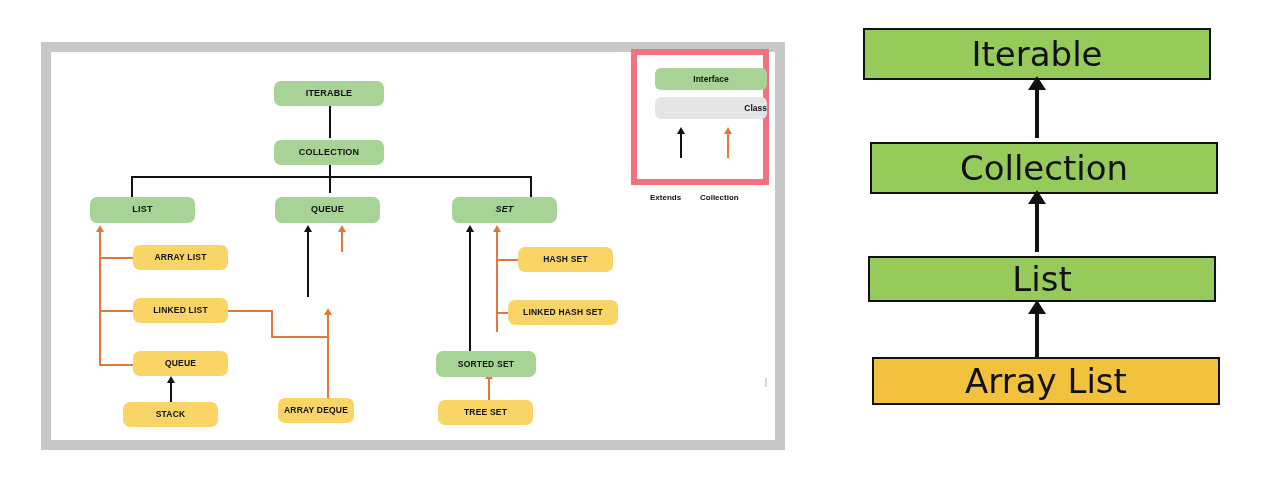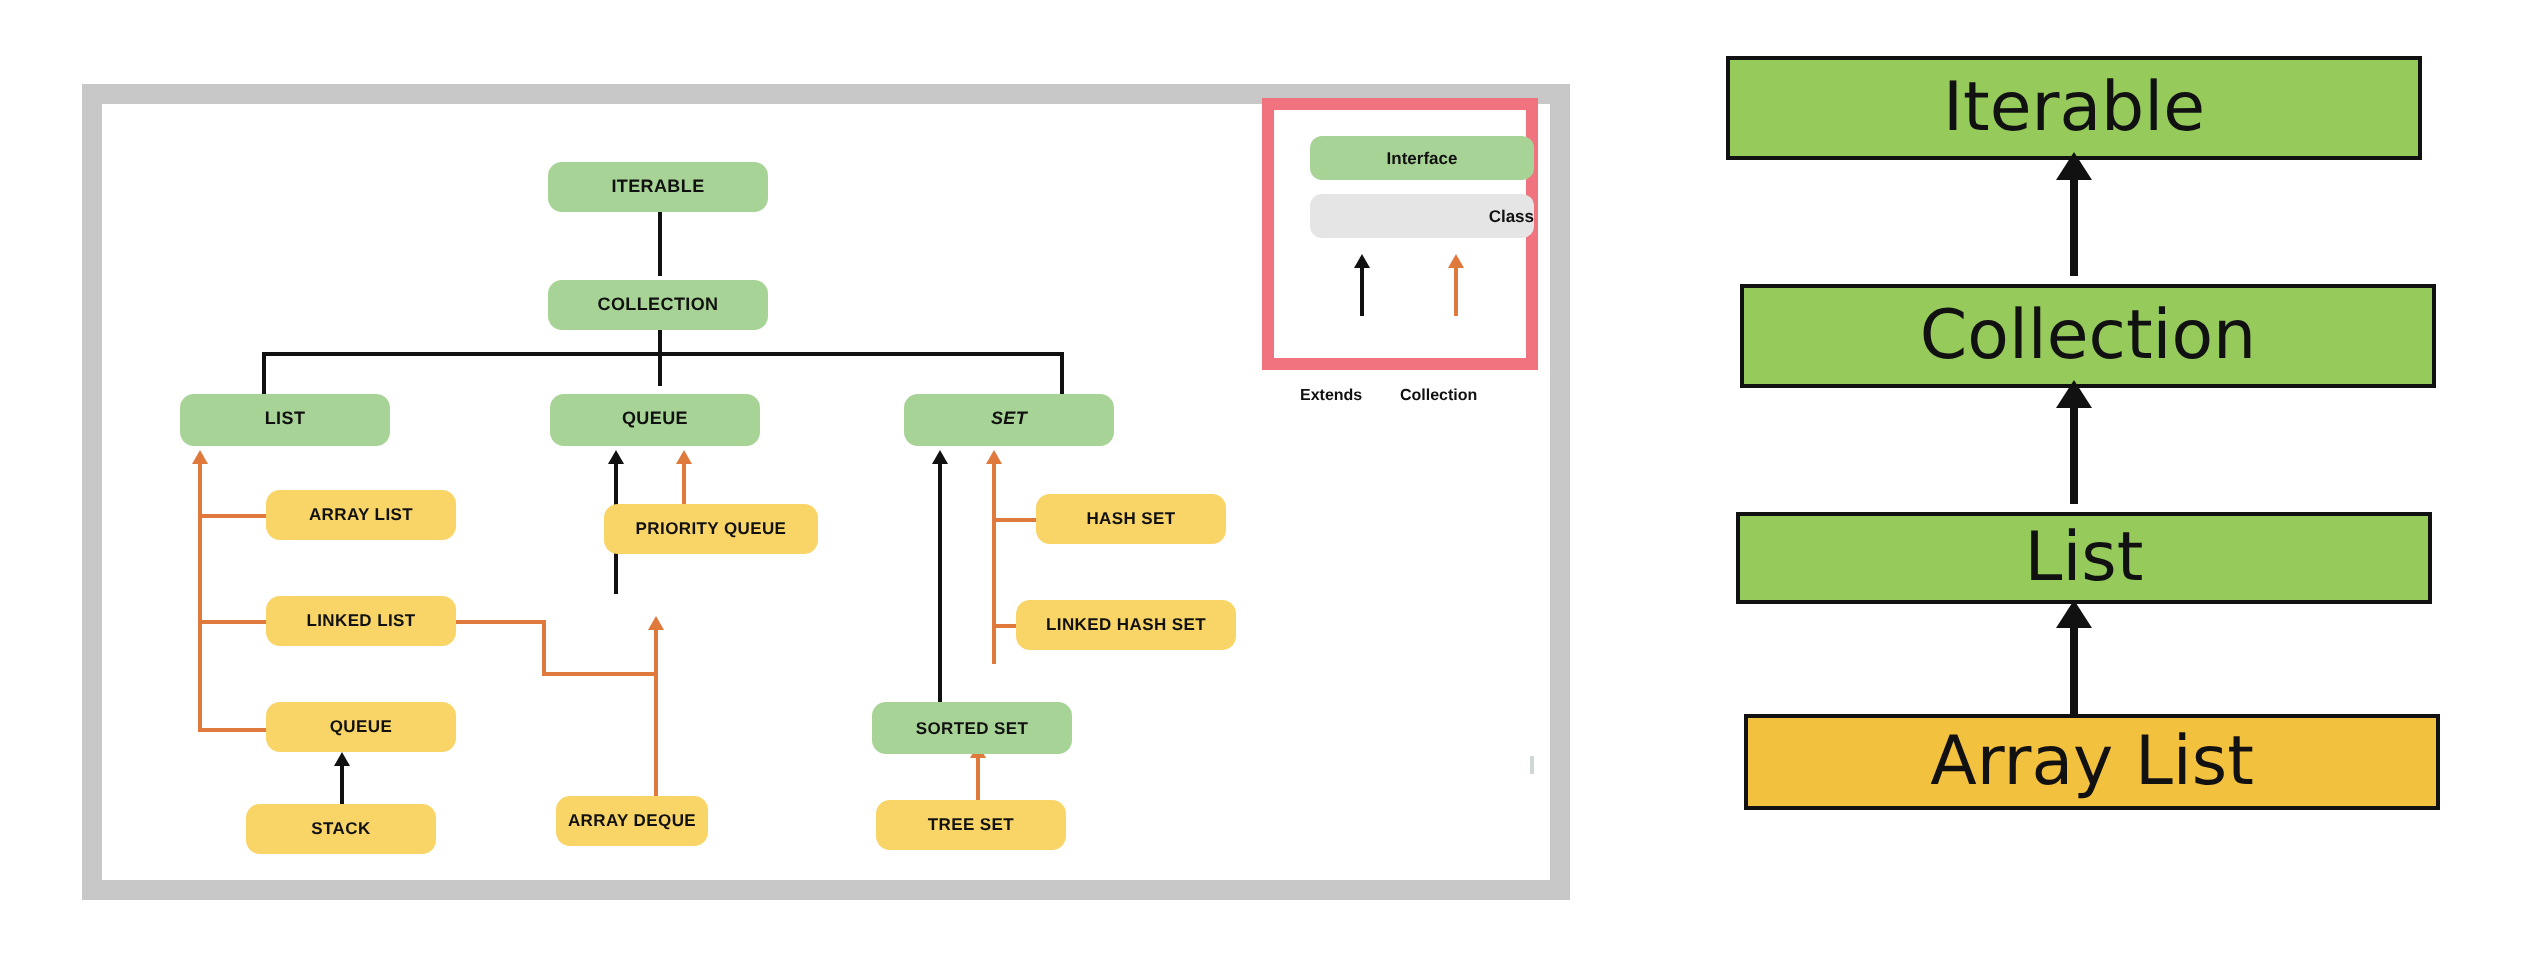--- a/index.html
+++ b/index.html
@@ -127,23 +127,20 @@
     </div>
 
   <div class="node cls" style="left:82px;top:299px;width:95px;height:25px;font-size:8.5px;">
     <span>QUEUE</span>
     </div>
 
   <div class="node cls" style="left:72px;top:350px;width:95px;height:25px;font-size:8.5px;">
     <span>STACK</span>
     </div>
 
-  <div class="node cls" style="left:251px;top:200px;width:107px;height:25px;font-size:8.5px;">
-    <span>PRIORITY QUEUE</span>
-    </div>
 
 
   <div class="node cls" style="left:227px;top:346px;width:76px;height:25px;font-size:8.5px;">
     <span>ARRAY DEQUE</span>
     </div>
 
   <div class="node cls" style="left:467px;top:195px;width:95px;height:25px;font-size:8.5px;">
     <span>HASH SET</span>
     </div>
 

